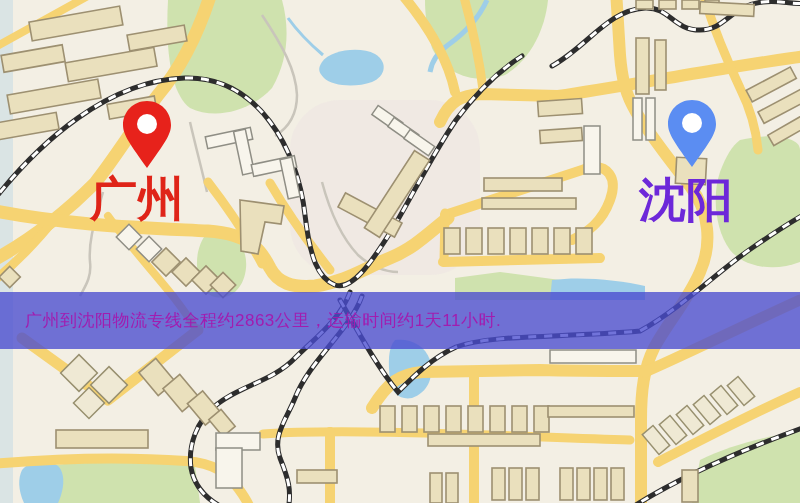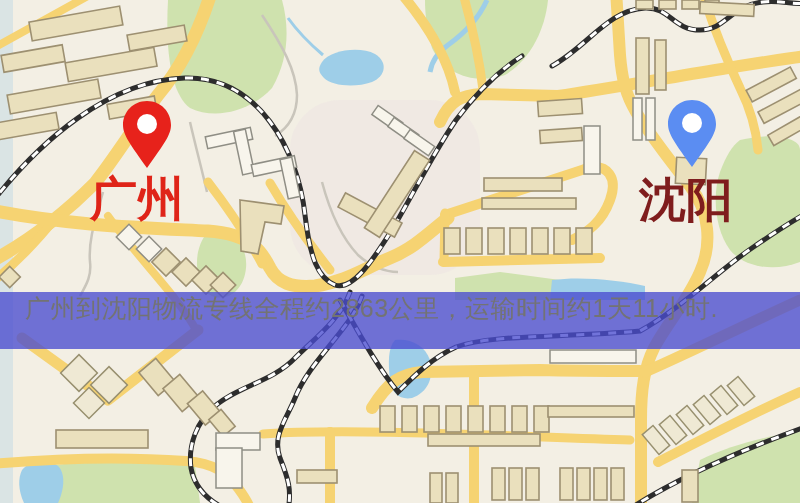--- a/index.html
+++ b/index.html
@@ -23,27 +23,27 @@
   .pin{position:absolute;width:52px;height:70px;}
   .pin svg{width:100%;height:100%;display:block;}
   .pin-origin{left:121px;top:100px;}
   .pin-dest{left:666px;top:99px;}
   
   .city-label{
     position:absolute;font-family:"Liberation Serif",serif;
     font-size:47px;line-height:1;white-space:nowrap;font-weight:700;
   }
   .origin-label{left:90px;top:176px;color:#df2418;}
-  .dest-label{left:639px;top:177px;color:#7f1d1d;text-align:center;}
+  .dest-label{left:639px;top:177px;color:#6d28d9;text-align:center;}
   
   .banner{
     position:absolute;left:0;top:292px;width:800px;height:57px;
     background:rgba(73,75,208,0.78);
-    display:flex;align-items:flex-start;box-sizing:border-box;padding-left:25px;
-    color:#737373;font-size:25px;letter-spacing:0.5px;
+    display:flex;align-items:center;box-sizing:border-box;padding-left:25px;
+    color:#a21caf;font-size:17px;letter-spacing:0.5px;
   }
 </style>
 </head>
 <body>
 
 <div class="stage">
 
   <svg class="map-svg" viewBox="0 0 800 503" aria-hidden="true">
 
     <rect x="0" y="0" width="800" height="503" fill="#f3efe4"></rect>

